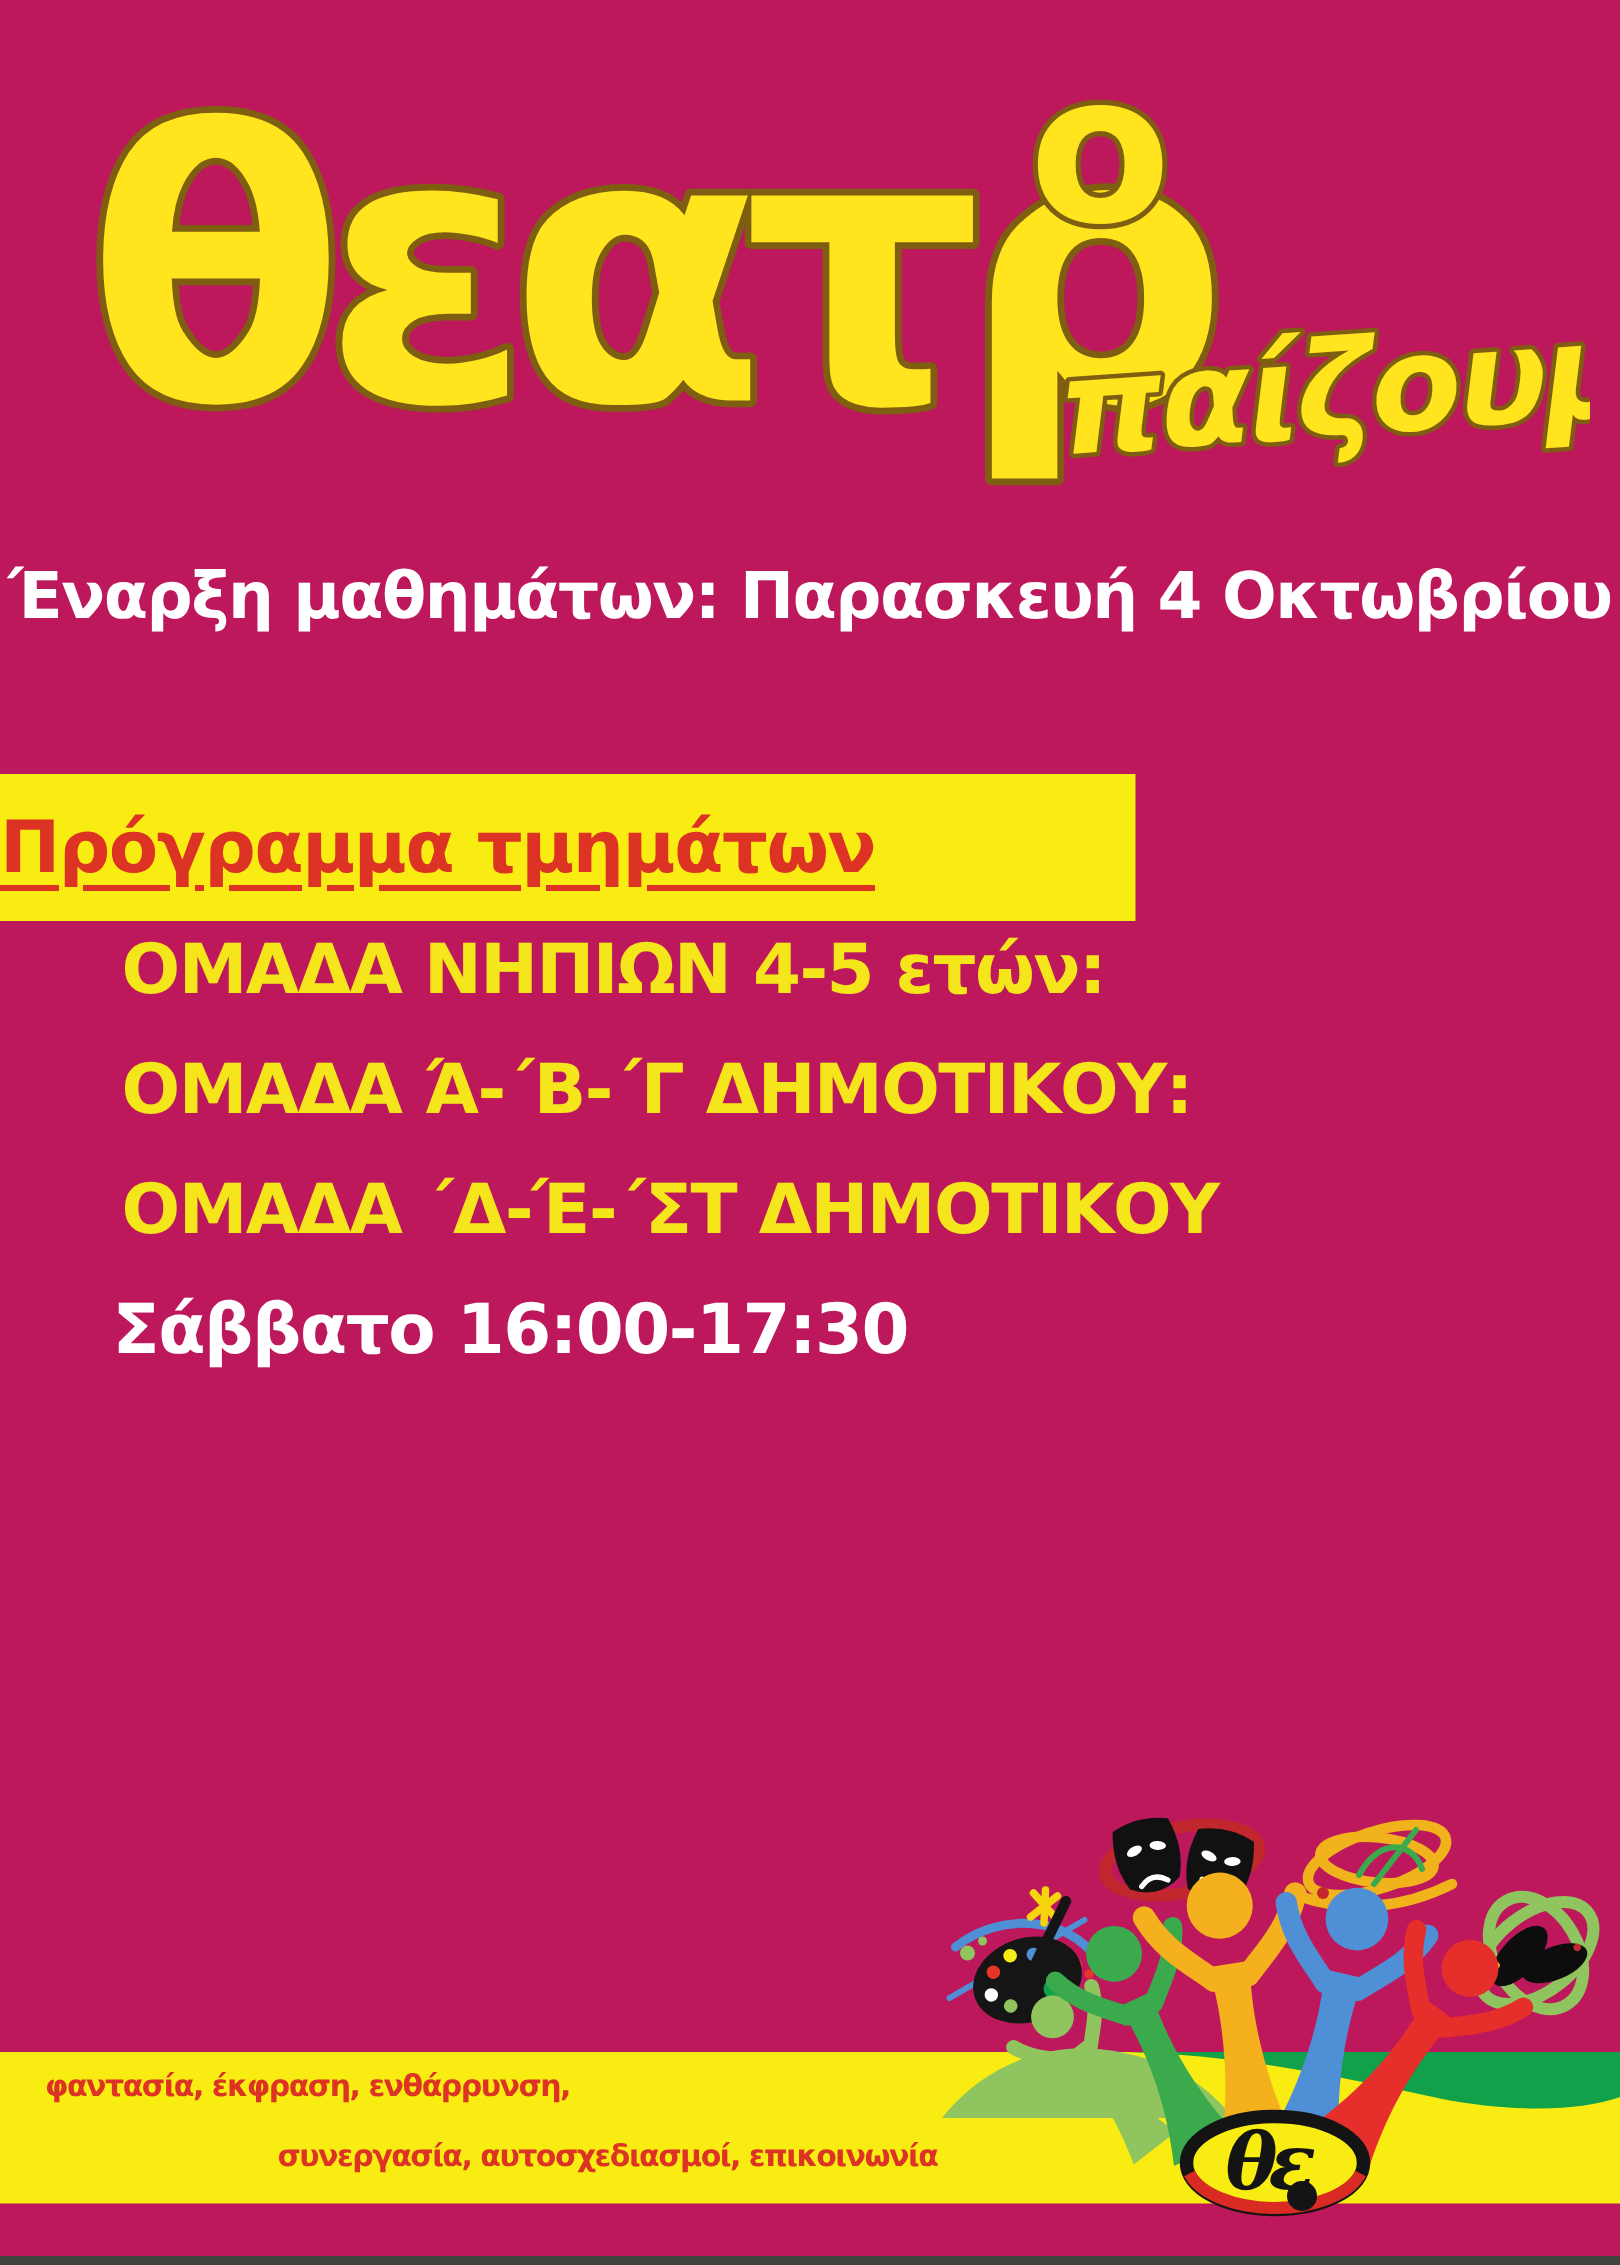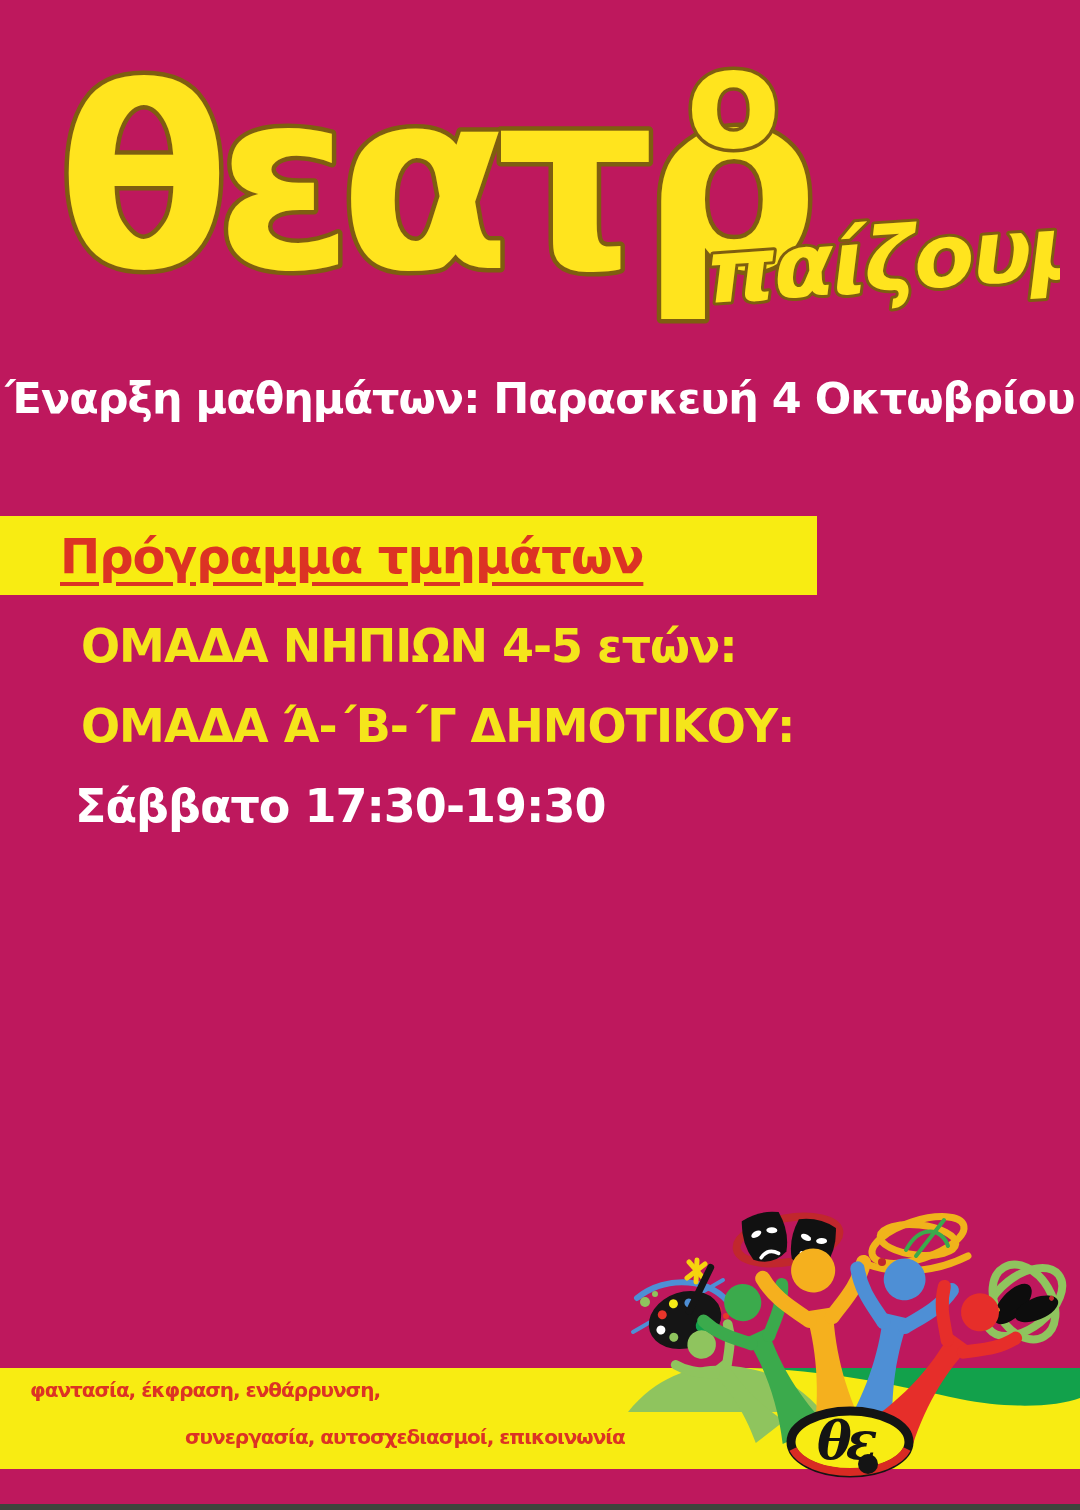--- a/index.html
+++ b/index.html
@@ -12,22 +12,22 @@
   .logo-svg{position:absolute;left:50px;top:25px;width:1010px;height:300px;}
   .logo-svg text{font-family:"DejaVu Sans",sans-serif;font-weight:bold;
     fill:#FFE41E;stroke:#7E5E10;paint-order:stroke fill;stroke-linejoin:round;}
   
   .intro{
     position:absolute;left:0;top:372px;width:1080px;text-align:center;
     color:#FFFFFF;font-size:43px;font-weight:bold;letter-spacing:-1px;line-height:52px;
   }
   
   .banner{
-    position:absolute;left:0;top:516px;width:757px;height:79px;background:#F8EC12;
-    display:flex;align-items:center;padding-left:60px;
+    position:absolute;left:0;top:516px;width:757px;height:98px;background:#F8EC12;
+    display:flex;align-items:center;
   }
   .banner-title{
     color:#DC3324;font-size:48px;font-weight:bold;letter-spacing:-1px;
     text-decoration:underline;text-decoration-thickness:4px;text-underline-offset:9px;
   }
   
   .schedule{position:absolute;left:45px;top:622px;display:flex;flex-direction:column;margin-left:30px;}
   .group-name{
     color:#F5E51B;font-size:46px;font-weight:bold;line-height:48px;
     margin:0 0 32px 6px;letter-spacing:-1px;white-space:nowrap;
@@ -59,21 +59,22 @@
 
   <div class="intro">Έναρξη μαθημάτων: Παρασκευή 4 Οκτωβρίου</div>
 
   <div class="banner">
     <span class="banner-title">Πρόγραμμα τμημάτων</span>
   </div>
 
   <div class="schedule">
     <div class="group-name">ΟΜΑΔΑ ΝΗΠΙΩΝ 4-5 ετών:</div>
     <div class="group-name">ΟΜΑΔΑ Ά-΄Β-΄Γ ΔΗΜΟΤΙΚΟΥ:</div>
-    <div class="group-time">Σάββατο 17:30-19:30</div>
+    <div class="group-name">ΟΜΑΔΑ ΄Δ-Έ-΄ΣΤ ΔΗΜΟΤΙΚΟΥ</div>
+    <div class="group-time">Σάββατο 16:00-17:30</div>
   </div>
 
   <div class="footer-band">
     <div class="footer-line l1">φαντασία, έκφραση, ενθάρρυνση,</div>
     <div class="footer-line l2">συνεργασία, αυτοσχεδιασμοί, επικοινωνία</div>
   </div>
 
   <svg class="illustration" viewBox="0 0 480 325">
     <defs>
       <g id="person">

